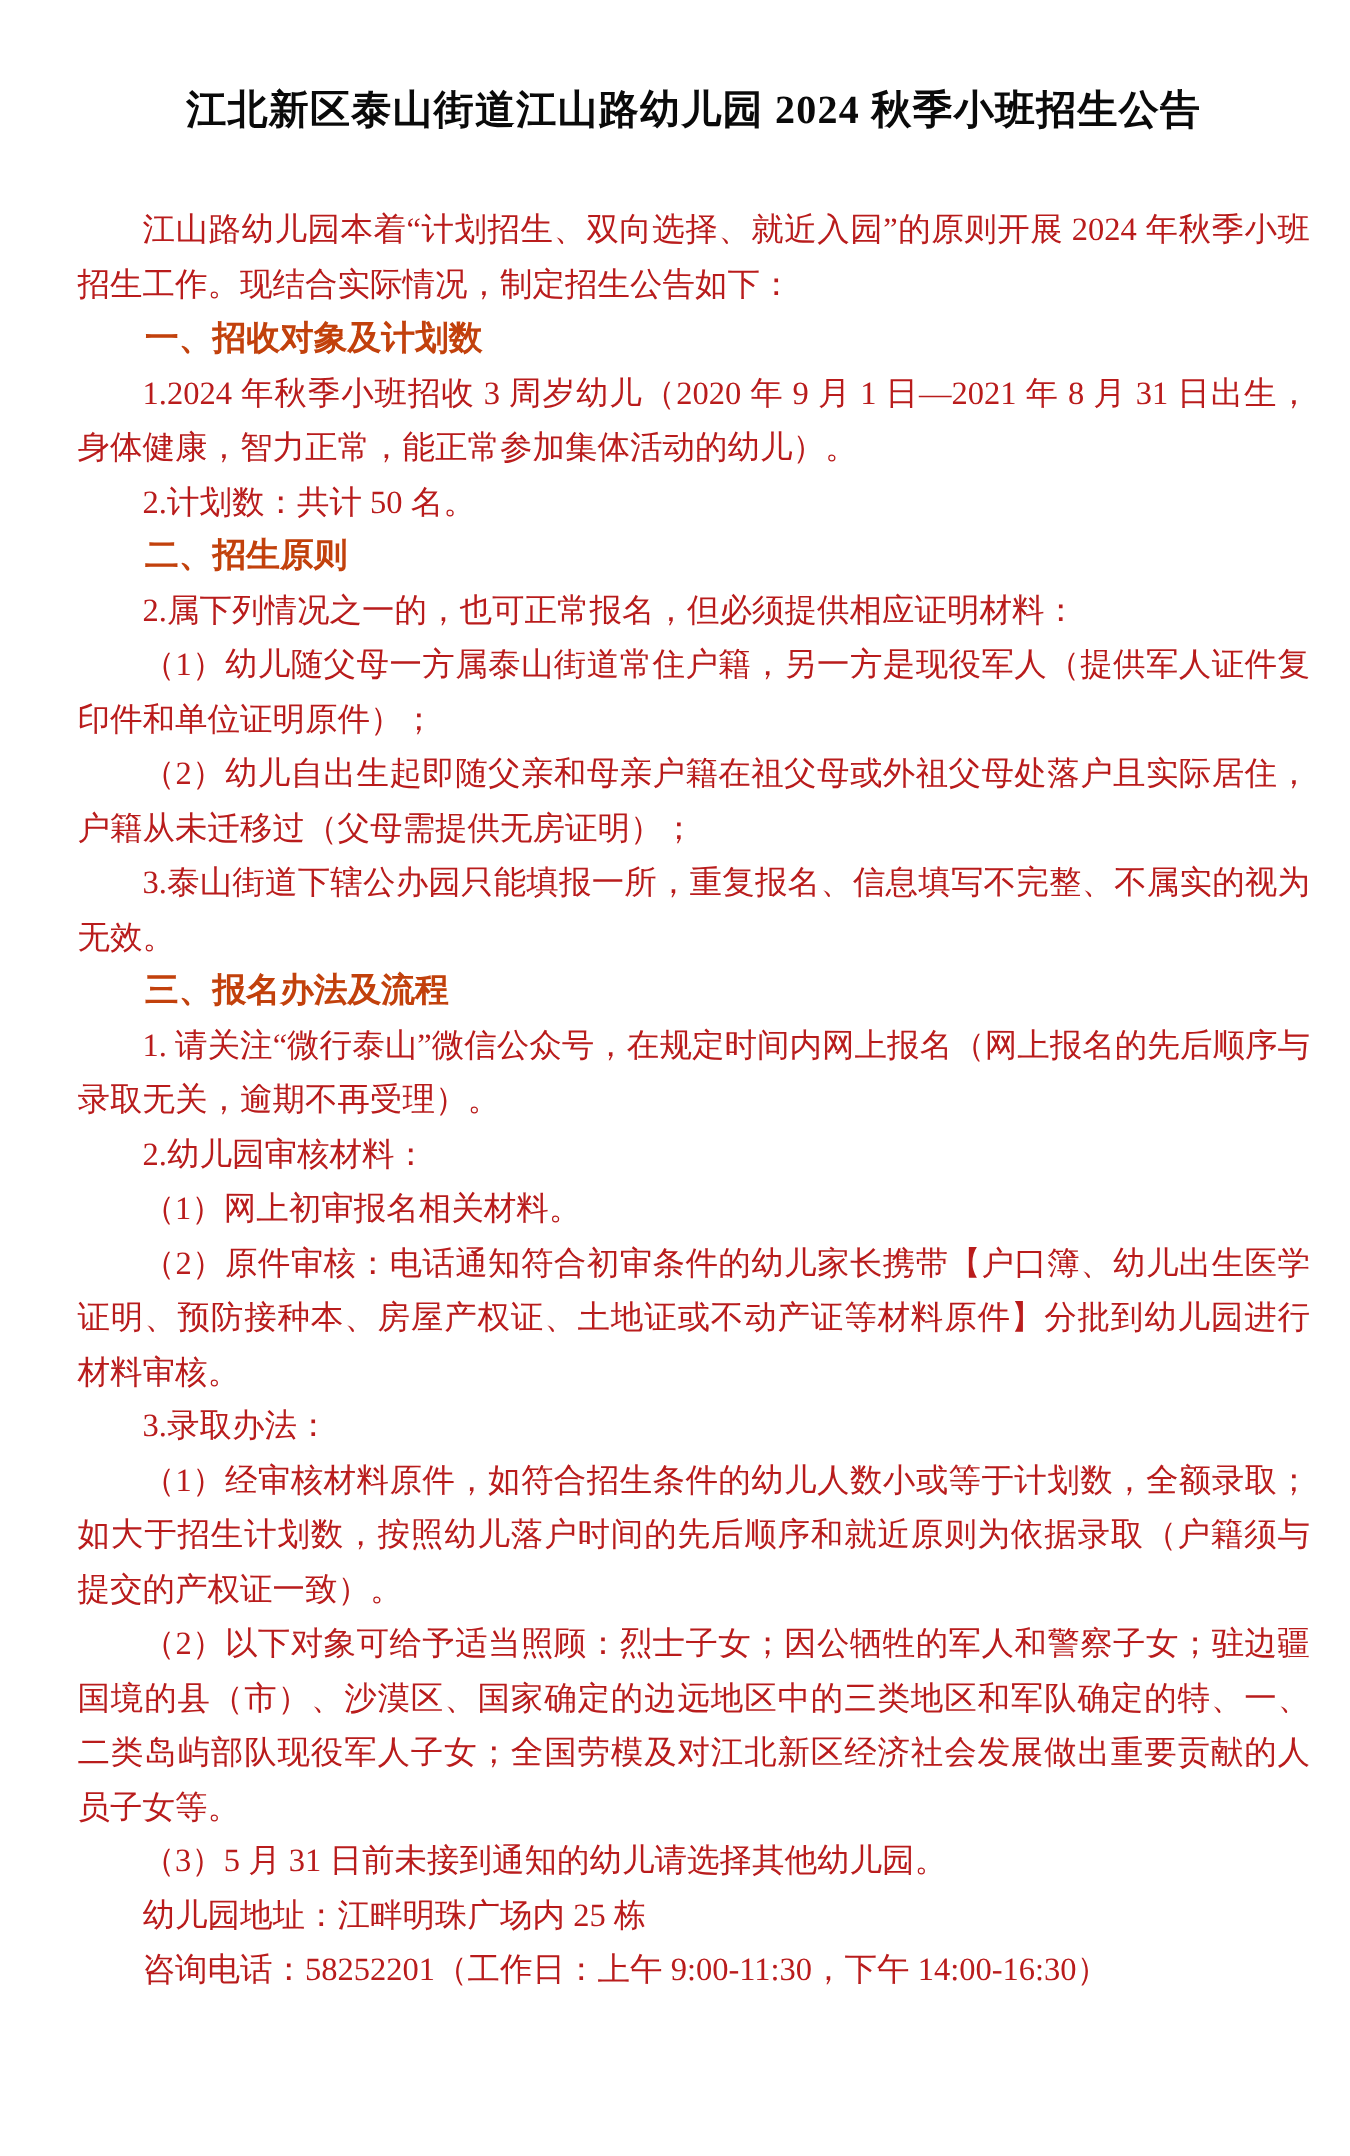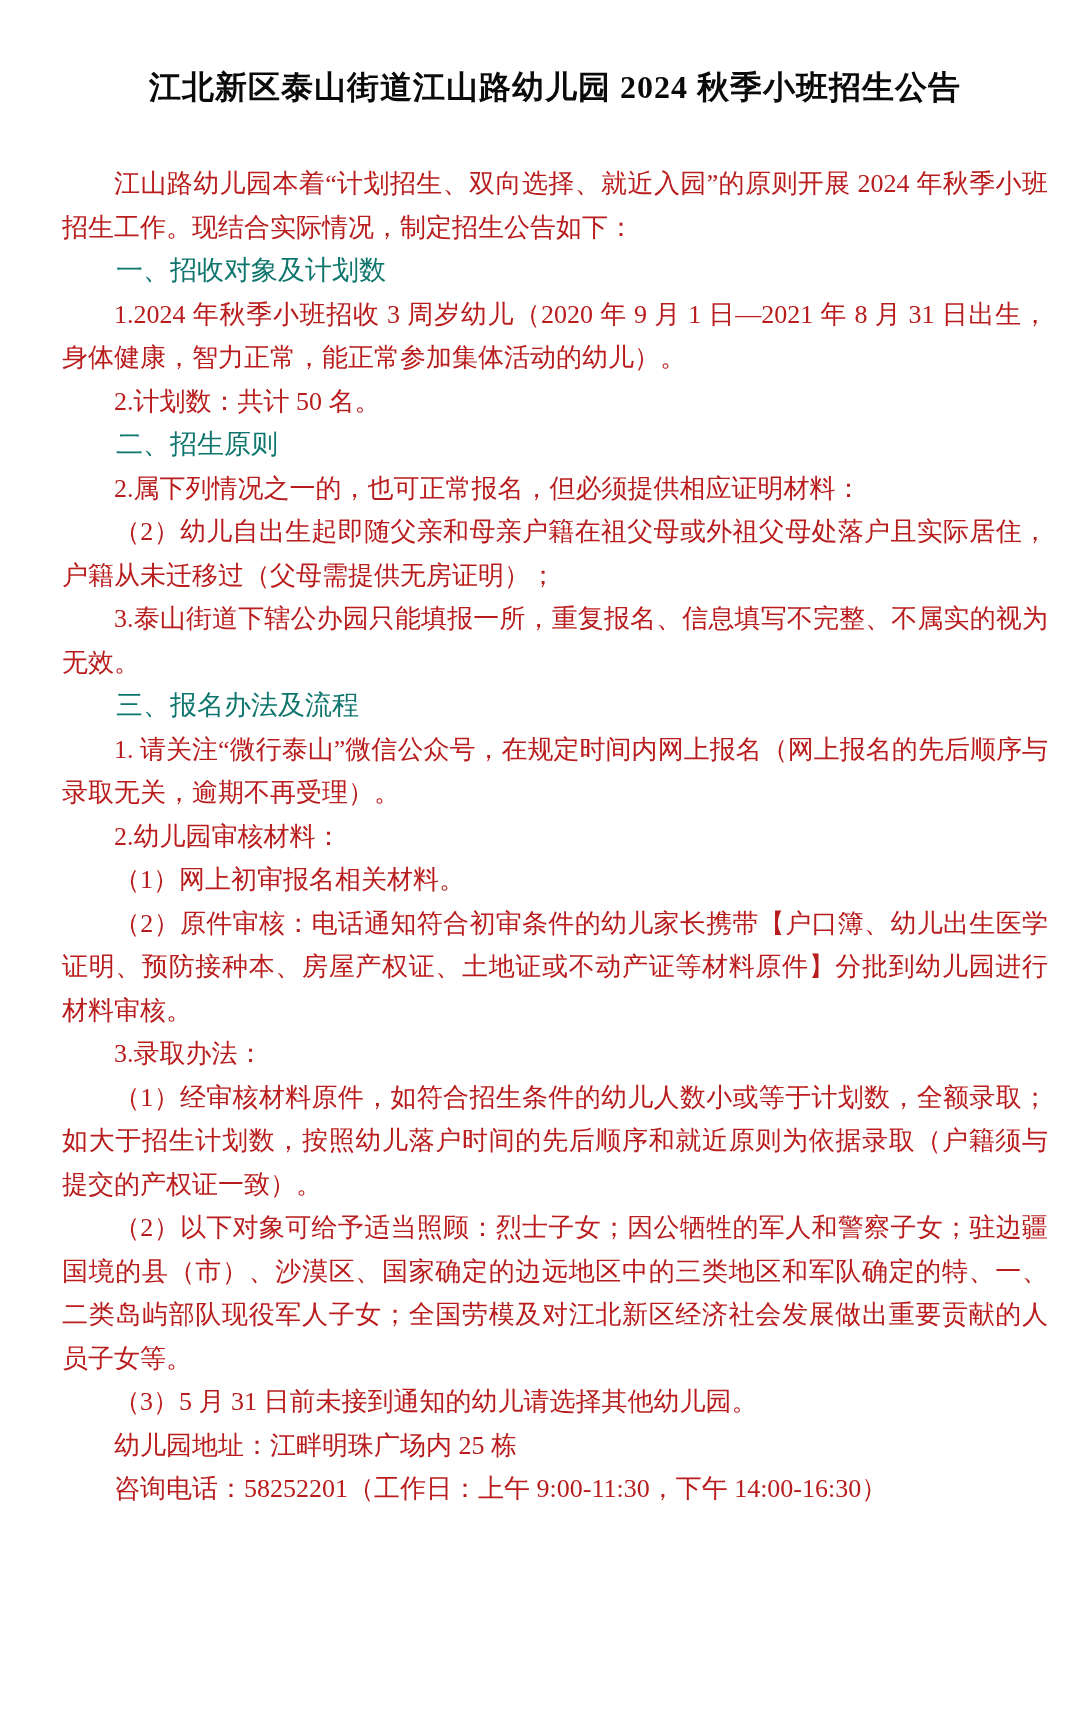--- a/index.html
+++ b/index.html
@@ -29,39 +29,40 @@
   }
   .para {
     font-size: 26px;
     line-height: 43.5px;
     text-align: justify;
     text-indent: 2em;
     color: #b91c1c;
     word-break: break-all;
   }
   .para.heading {
-    font-weight: normal;
+    font-weight: bold;
     font-family: "Liberation Sans", "DejaVu Sans", sans-serif;
     font-size: 27px;
-    color: #0f766e;
+    color: #c2410c;
   }
 </style>
 </head>
 <body>
 
 <div class="page">
   <div class="content">
     <h1 class="doc-title">江北新区泰山街道江山路幼儿园 2024 秋季小班招生公告</h1>
     <div id="paragraphs">
         <p class="para">江山路幼儿园本着“计划招生、双向选择、就近入园”的原则开展 2024 年秋季小班招生工作。现结合实际情况，制定招生公告如下：</p>
         <p class="para heading">一、招收对象及计划数</p>
         <p class="para">1.2024 年秋季小班招收 3 周岁幼儿（2020 年 9 月 1 日—2021 年 8 月 31 日出生，身体健康，智力正常，能正常参加集体活动的幼儿）。</p>
         <p class="para">2.计划数：共计 50 名。</p>
         <p class="para heading">二、招生原则</p>
         <p class="para">2.属下列情况之一的，也可正常报名，但必须提供相应证明材料：</p>
+        <p class="para">（1）幼儿随父母一方属泰山街道常住户籍，另一方是现役军人（提供军人证件复印件和单位证明原件）；</p>
         <p class="para">（2）幼儿自出生起即随父亲和母亲户籍在祖父母或外祖父母处落户且实际居住，户籍从未迁移过（父母需提供无房证明）；</p>
         <p class="para">3.泰山街道下辖公办园只能填报一所，重复报名、信息填写不完整、不属实的视为无效。</p>
         <p class="para heading">三、报名办法及流程</p>
         <p class="para">1. 请关注“微行泰山”微信公众号，在规定时间内网上报名（网上报名的先后顺序与录取无关，逾期不再受理）。</p>
         <p class="para">2.幼儿园审核材料：</p>
         <p class="para">（1）网上初审报名相关材料。</p>
         <p class="para">（2）原件审核：电话通知符合初审条件的幼儿家长携带【户口簿、幼儿出生医学证明、预防接种本、房屋产权证、土地证或不动产证等材料原件】分批到幼儿园进行材料审核。</p>
         <p class="para">3.录取办法：</p>
         <p class="para">（1）经审核材料原件，如符合招生条件的幼儿人数小或等于计划数，全额录取；如大于招生计划数，按照幼儿落户时间的先后顺序和就近原则为依据录取（户籍须与提交的产权证一致）。</p>
         <p class="para">（2）以下对象可给予适当照顾：烈士子女；因公牺牲的军人和警察子女；驻边疆国境的县（市）、沙漠区、国家确定的边远地区中的三类地区和军队确定的特、一、二类岛屿部队现役军人子女；全国劳模及对江北新区经济社会发展做出重要贡献的人员子女等。</p>

